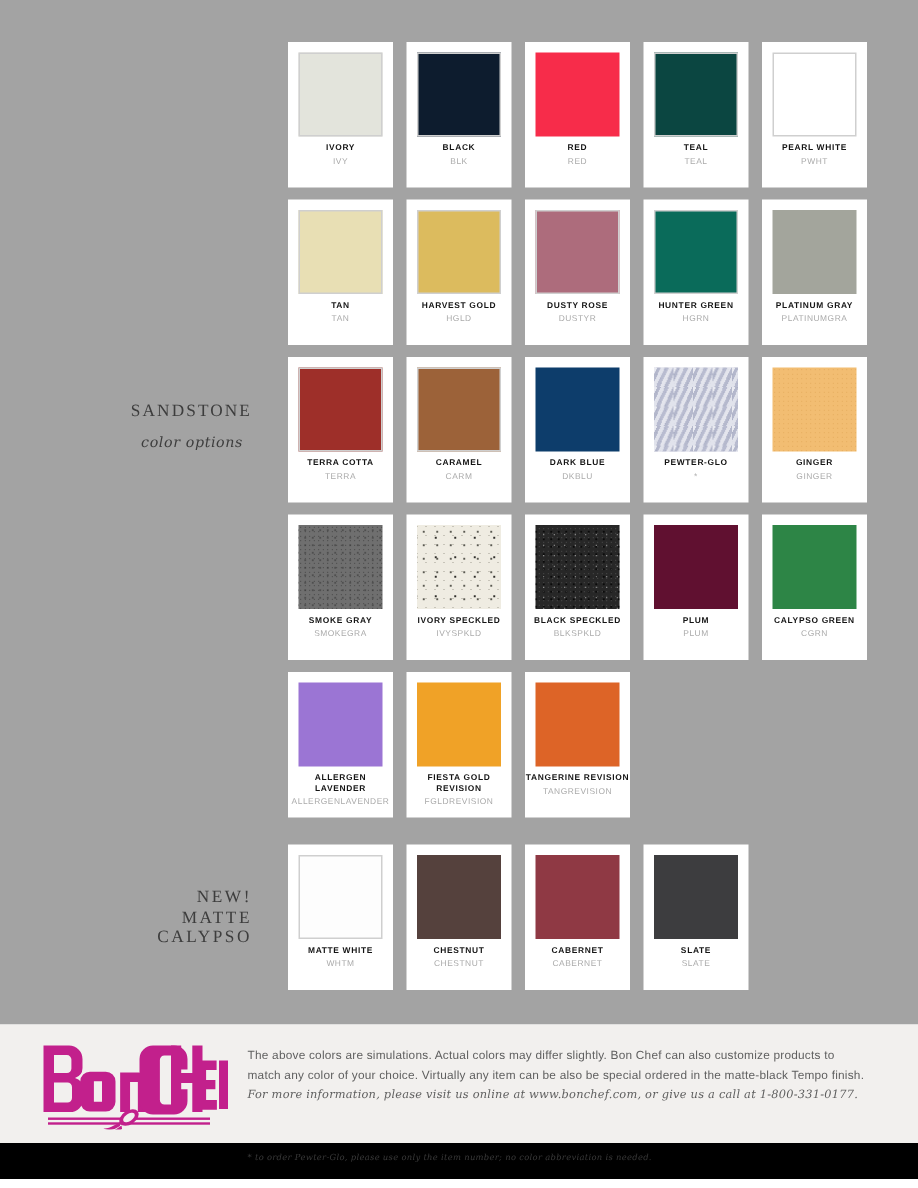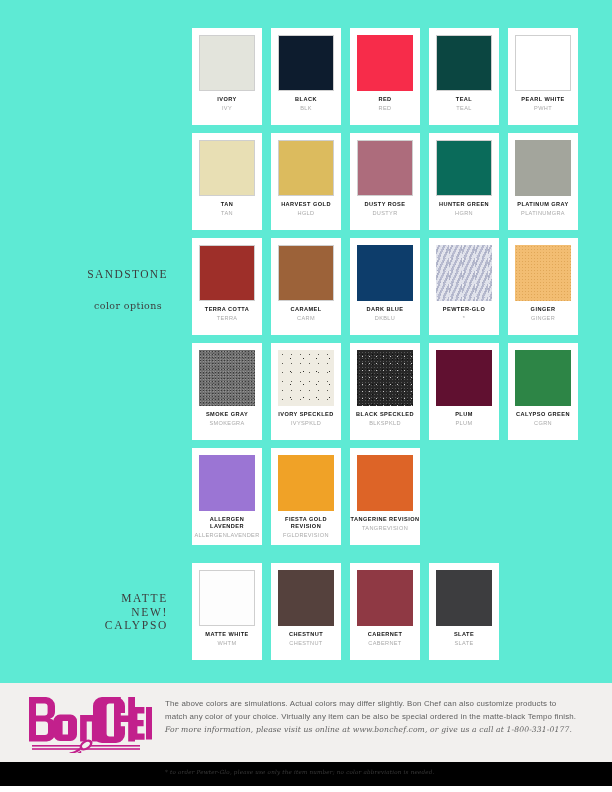--- a/index.html
+++ b/index.html
@@ -7,45 +7,46 @@
     width:612px;height:792px;
     background:#ffffff;
     font-family:"Liberation Sans", sans-serif;
     overflow:hidden;
     position:relative;
   }
 
   
   #stage{
     position:absolute;left:0;top:0;width:612px;height:683px;
-    background:#5eead4;
+    background:#a3a3a3;
   }
 
   
   .side-caption{
     position:absolute;
     text-align:right;
     color:#3b3b3b;
     user-select:none;
   }
   #caption-sandstone{ left:0; top:268px; width:168px; }
   #caption-sandstone .line1{
     font-family:"Liberation Serif", serif;
     font-size:11.5px;
     letter-spacing:1.4px;
     color:#3d3d3d;
     display:block;
   }
   #caption-sandstone .line2{
     font-family:"DejaVu Serif", serif;
+    font-style:italic;
     font-size:9.5px;
     letter-spacing:.4px;
     color:#3d3d3d;
     display:block;
-    margin-top:20px;
+    margin-top:10px;
     padding-right:6px;
     text-align:right;
   }
   #caption-matte{ left:0; top:592px; width:168px; }
   #caption-matte span{
     display:block;
     font-family:"Liberation Serif", serif;
     font-size:11.5px;
     letter-spacing:1.7px;
     line-height:13.5px;
@@ -180,22 +181,22 @@
 <body>
 
 <div id="stage">
 
   <div class="side-caption" id="caption-sandstone">
     <span class="line1">SANDSTONE</span>
     <span class="line2">color options</span>
   </div>
 
   <div class="side-caption" id="caption-matte">
+    <span>NEW!</span>
     <span>MATTE</span>
-    <span>NEW!</span>
     <span>CALYPSO</span>
   </div>
 
   <div id="rows-host">
       <div class="grid-row" style="top: 28px;">
         <div class="card" style="left: 0px;">
           <div class="chip  bordered" style="background: rgb(227, 228, 220);"></div>
           <div class="labels">
             <span class="name">IVORY</span>
             <span class="code">IVY</span>

